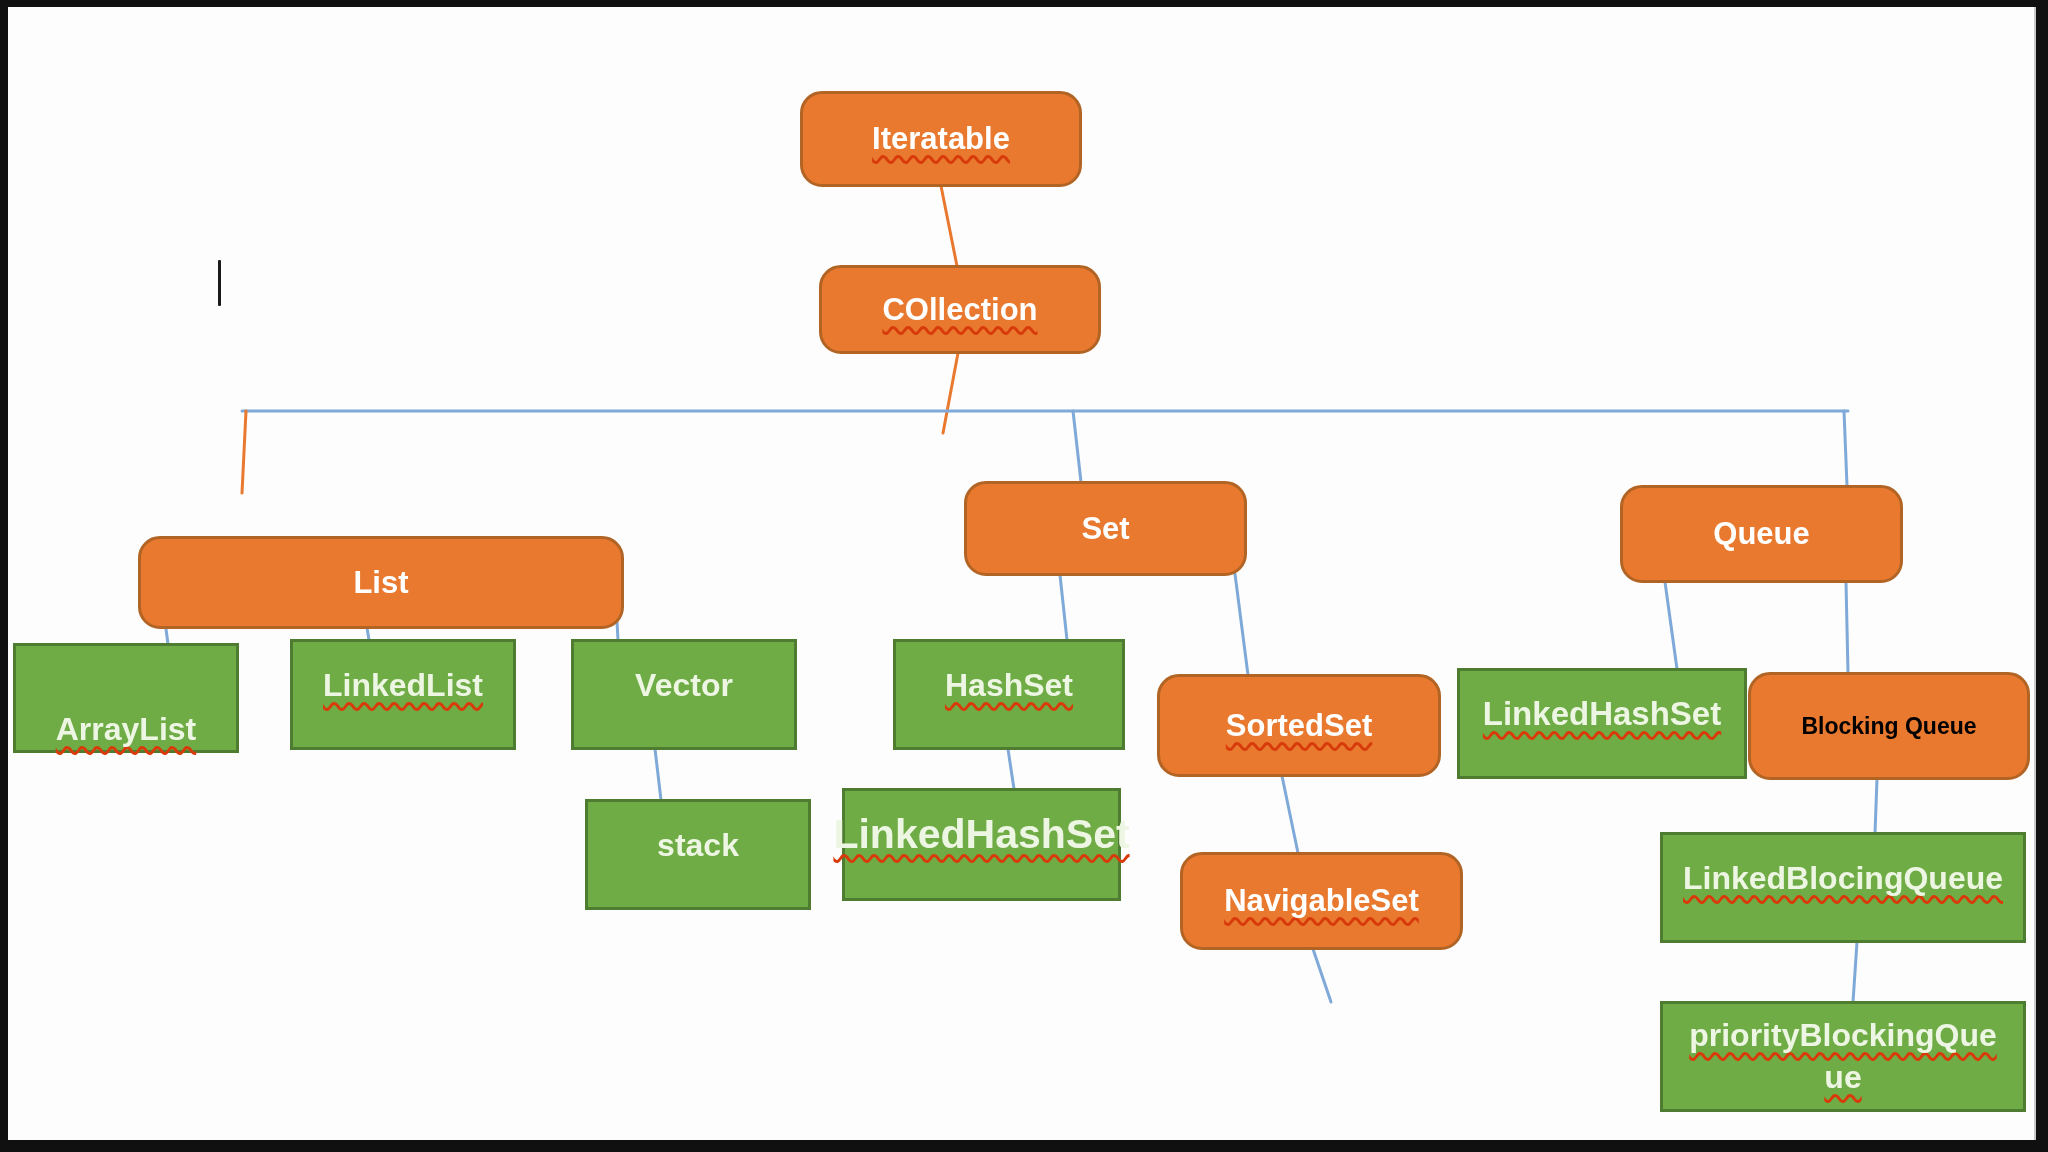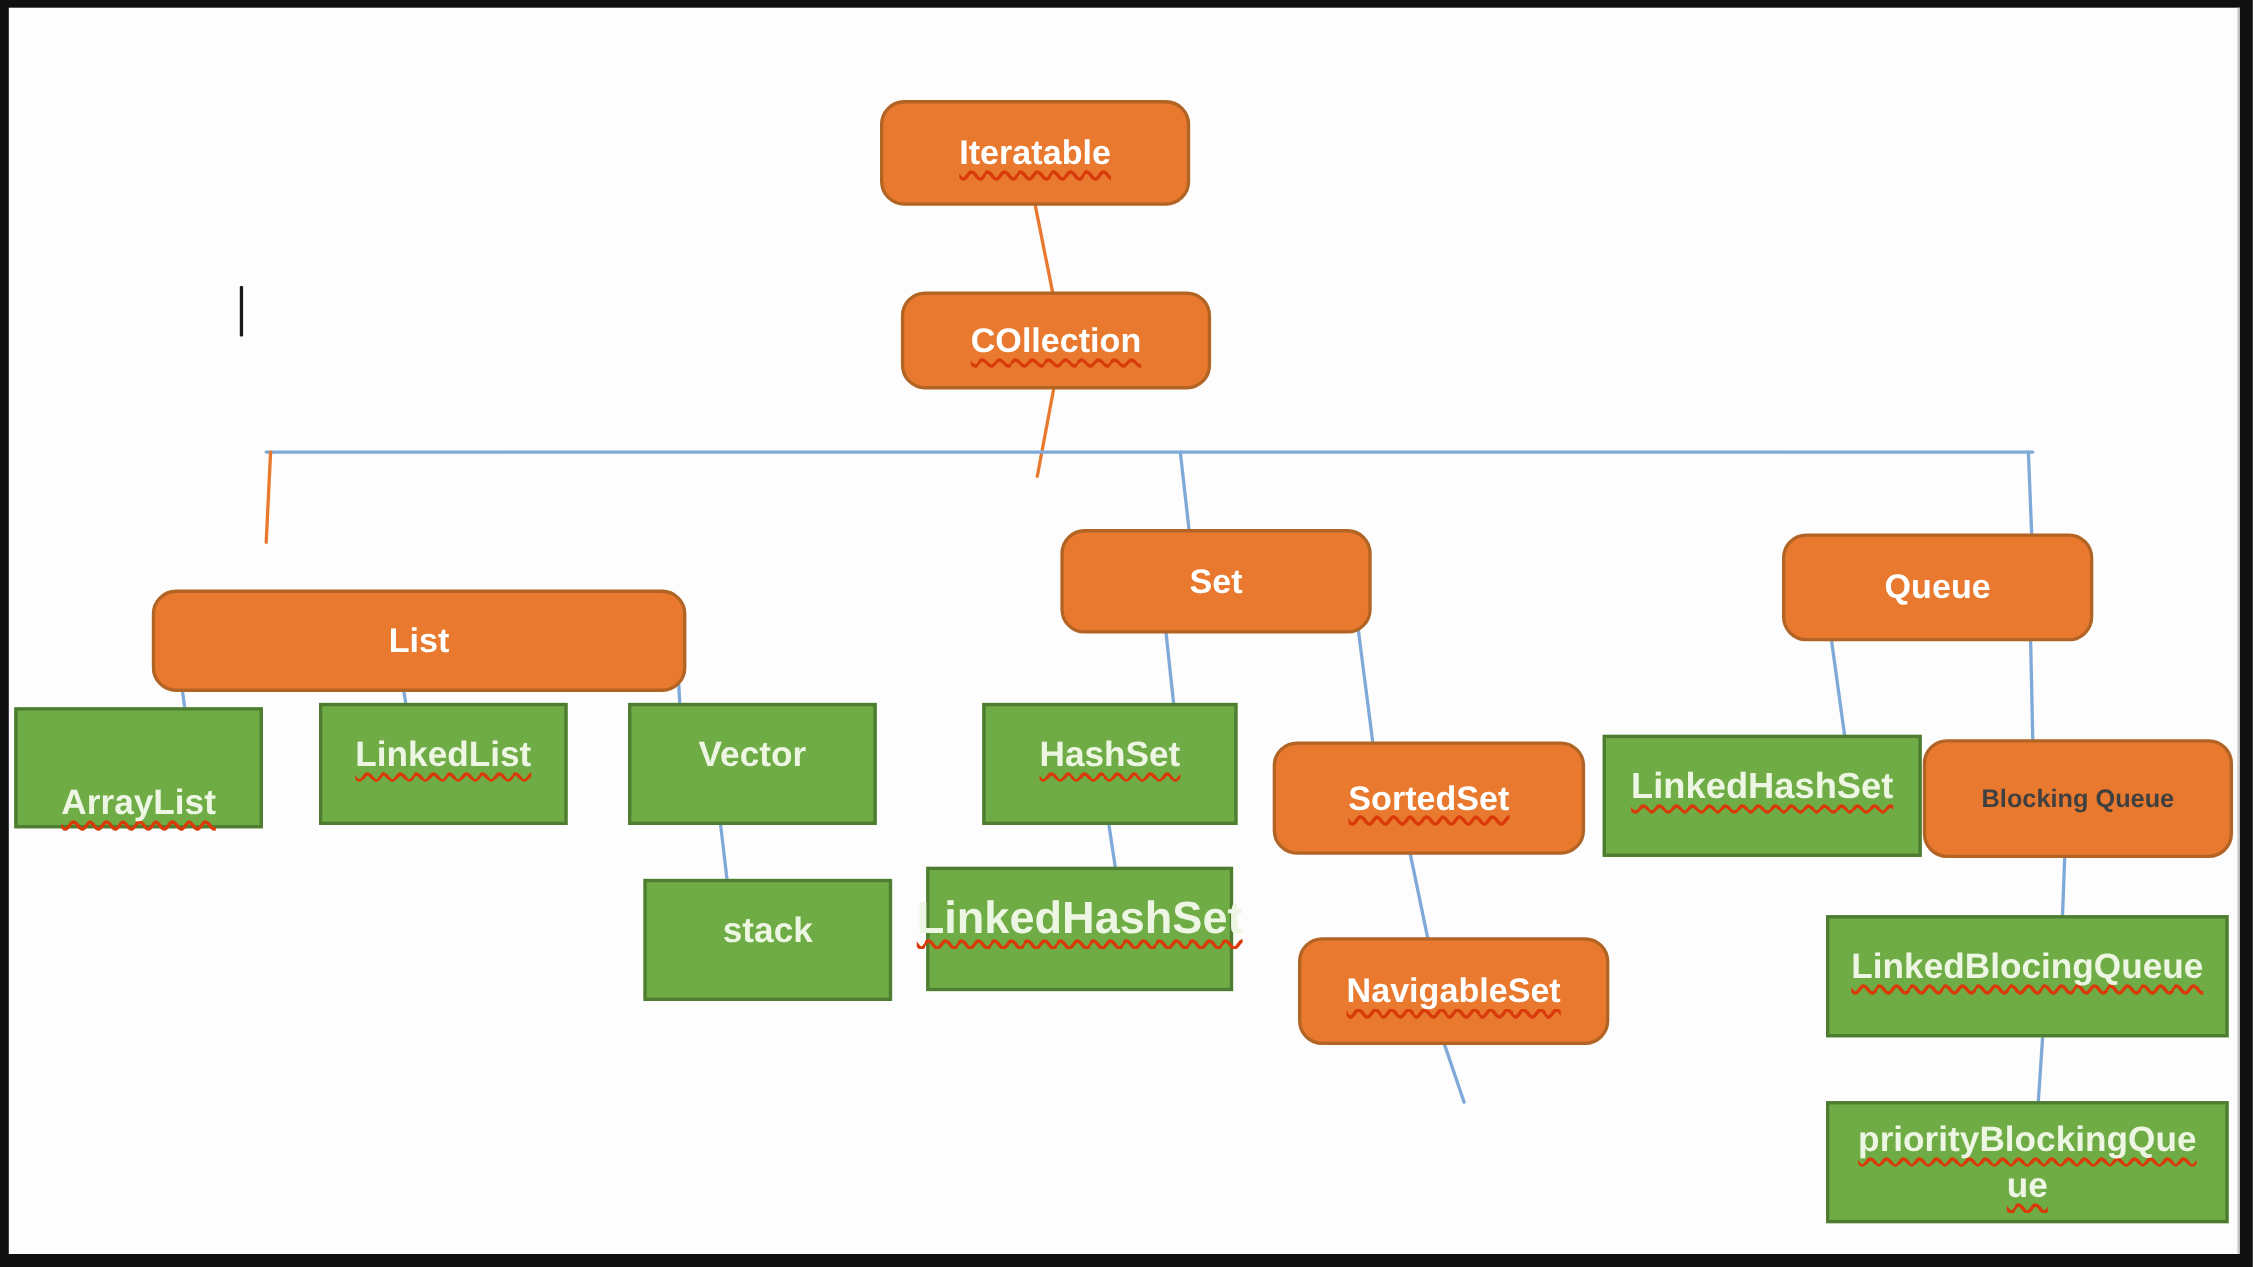--- a/index.html
+++ b/index.html
@@ -95,21 +95,21 @@
     </div>
     <div class="node orange" style="left: 1157px; top: 674px; width: 284px; height: 103px; background: rgb(232, 121, 46); border: 3px solid rgb(178, 100, 37); color: rgb(255, 255, 255);">
       <span class="label misspelled" style="font-size: 31px; text-decoration-color: rgb(217, 58, 10);">SortedSet</span>
     </div>
     <div class="node orange" style="left: 1180px; top: 852px; width: 283px; height: 98px; background: rgb(232, 121, 46); border: 3px solid rgb(178, 100, 37); color: rgb(255, 255, 255);">
       <span class="label misspelled" style="font-size: 31px; text-decoration-color: rgb(217, 58, 10);">NavigableSet</span>
     </div>
     <div class="node green" style="left: 1457px; top: 668px; width: 290px; height: 111px; background: rgb(111, 172, 70); border: 3px solid rgb(78, 125, 49); color: rgb(237, 246, 227);">
       <span class="label misspelled" style="font-size: 33px; text-decoration-color: rgb(217, 58, 10);">LinkedHashSet</span>
     </div>
-    <div class="node orange" style="left: 1748px; top: 672px; width: 282px; height: 108px; background: rgb(232, 121, 46); border: 3px solid rgb(178, 100, 37); color: #404040;">
+    <div class="node orange" style="left: 1748px; top: 672px; width: 282px; height: 108px; background: rgb(232, 121, 46); border: 3px solid rgb(178, 100, 37); color: #000000;">
       <span class="label" style="font-size: 23px; text-decoration-color: rgb(217, 58, 10);">Blocking Queue</span>
     </div>
     <div class="node green" style="left: 1660px; top: 832px; width: 366px; height: 111px; background: rgb(111, 172, 70); border: 3px solid rgb(78, 125, 49); color: rgb(237, 246, 227);">
       <span class="label misspelled" style="font-size: 32px; text-decoration-color: rgb(217, 58, 10);">LinkedBlocingQueue</span>
     </div>
     <div class="node green" style="left: 1660px; top: 1001px; width: 366px; height: 111px; background: rgb(111, 172, 70); border: 3px solid rgb(78, 125, 49); color: rgb(237, 246, 227); padding-top: 10px;">
       <span class="label misspelled" style="font-size: 32px; text-decoration-color: rgb(217, 58, 10);">priorityBlockingQue
 ue</span>
     </div>
   </div>

